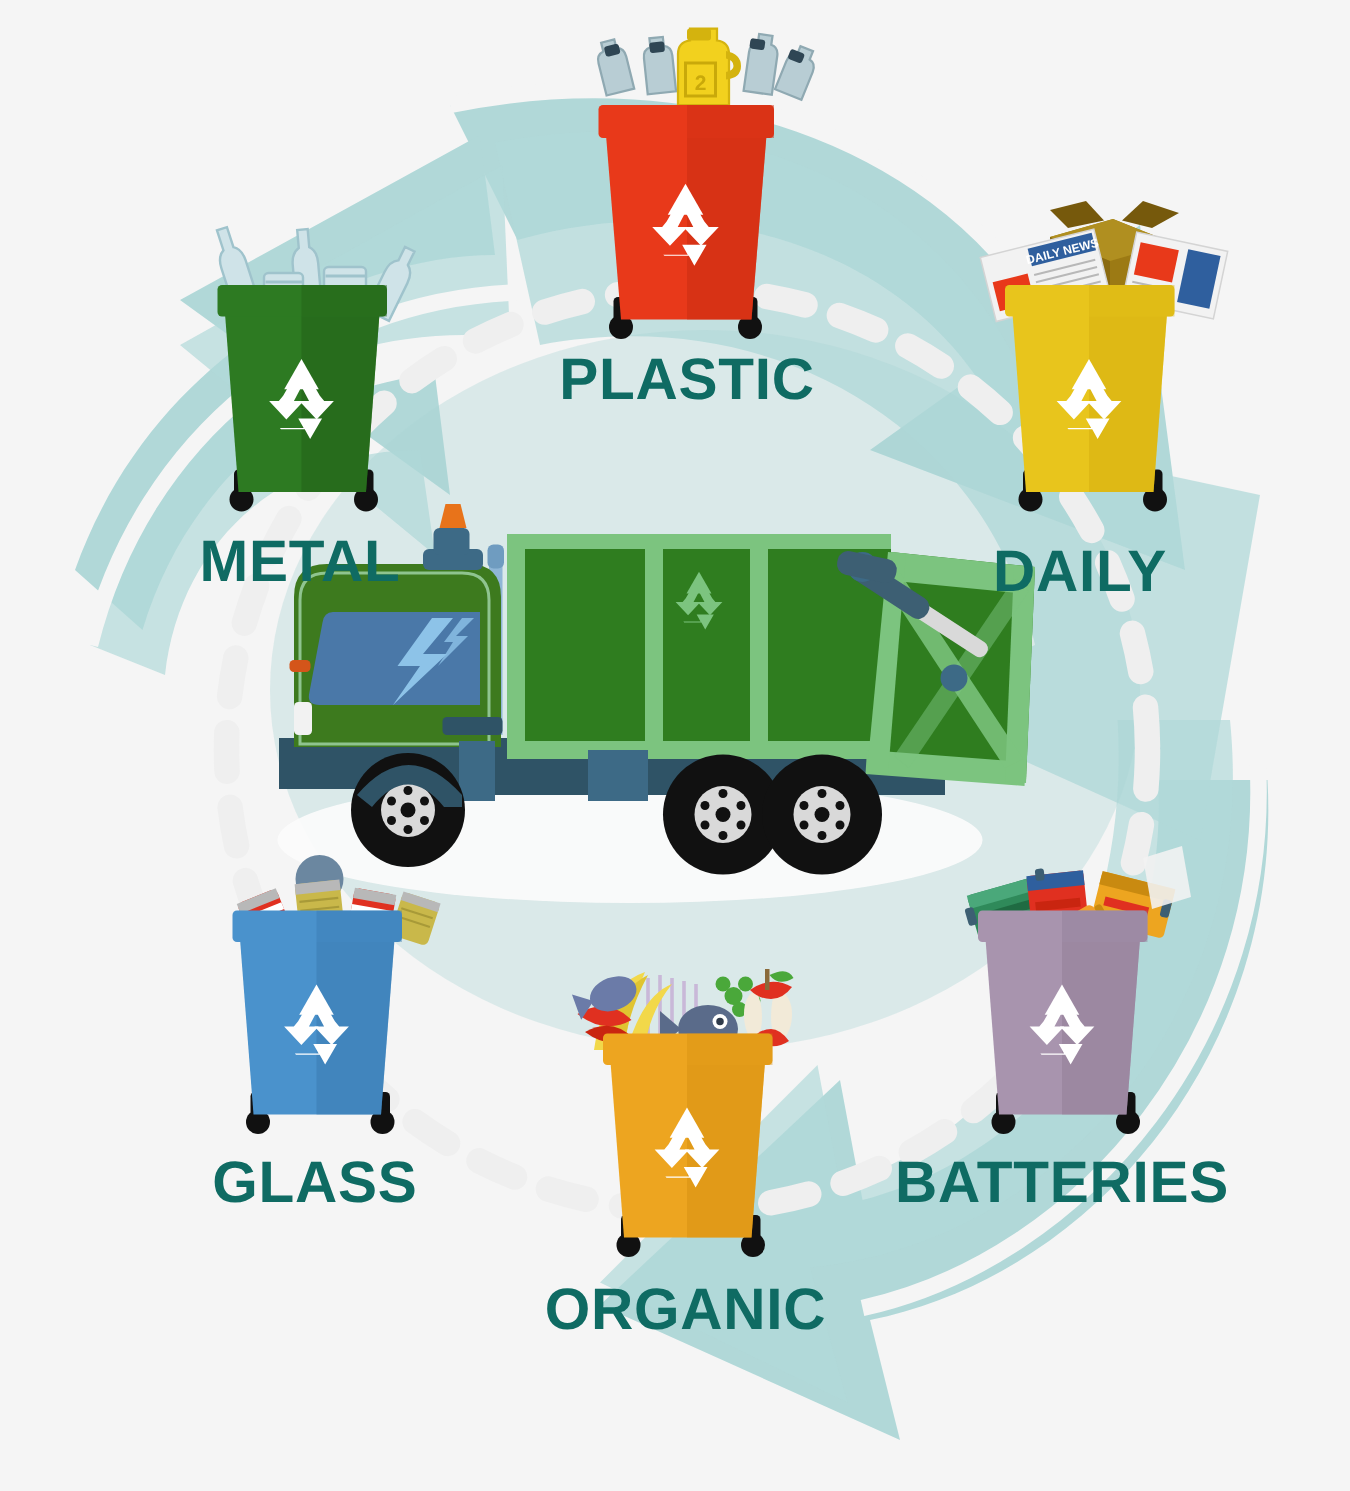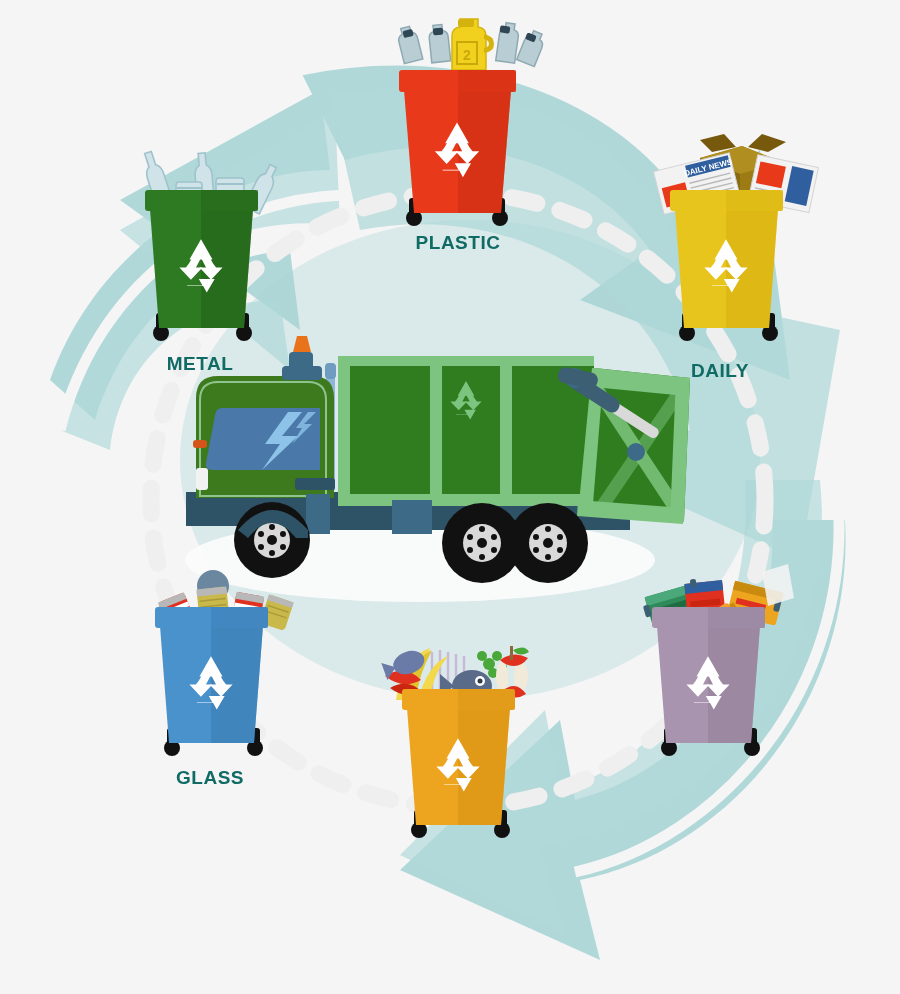--- a/index.html
+++ b/index.html
@@ -21,21 +21,21 @@
   #scene {
     position: absolute;
     inset: 0;
     width: 900px;
     height: 994px;
   }
   .bin-label {
     position: absolute;
     font-family: "Liberation Sans", sans-serif;
     font-weight: bold;
-    font-size: 19px;
+    font-size: 39px;
     letter-spacing: 0.5px;
     color: #0f6b63;
     white-space: nowrap;
     transform: translateX(-50%);
     text-align: left;
     user-select: none;
   }
 </style>
 </head>
 <body>
@@ -485,14 +485,16 @@
         </g>
       </g>
 
     </g>
   </svg>
 
   <div class="bin-label" style="left:458px; top:232px;">PLASTIC</div>
   <div class="bin-label" style="left:200px; top:353px;">METAL</div>
   <div class="bin-label" style="left:720px; top:360px;">DAILY</div>
   <div class="bin-label" style="left:210px; top:767px;">GLASS</div>
+  <div class="bin-label" style="left:457px; top:852px;">ORGANIC</div>
+  <div class="bin-label" style="left:708px; top:767px;">BATTERIES</div>
 
 </div>
 
 </body></html>

